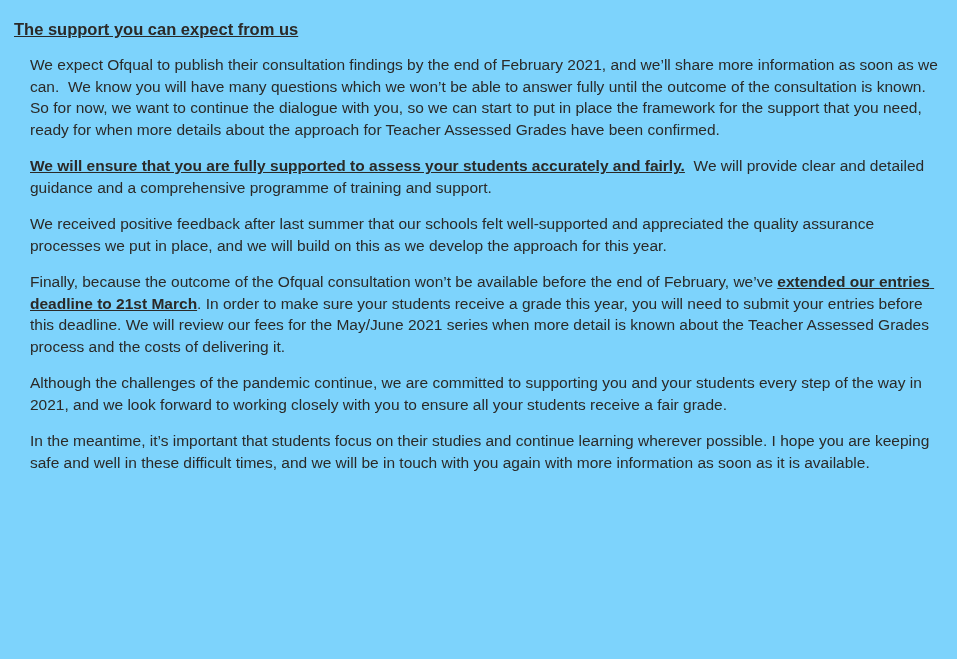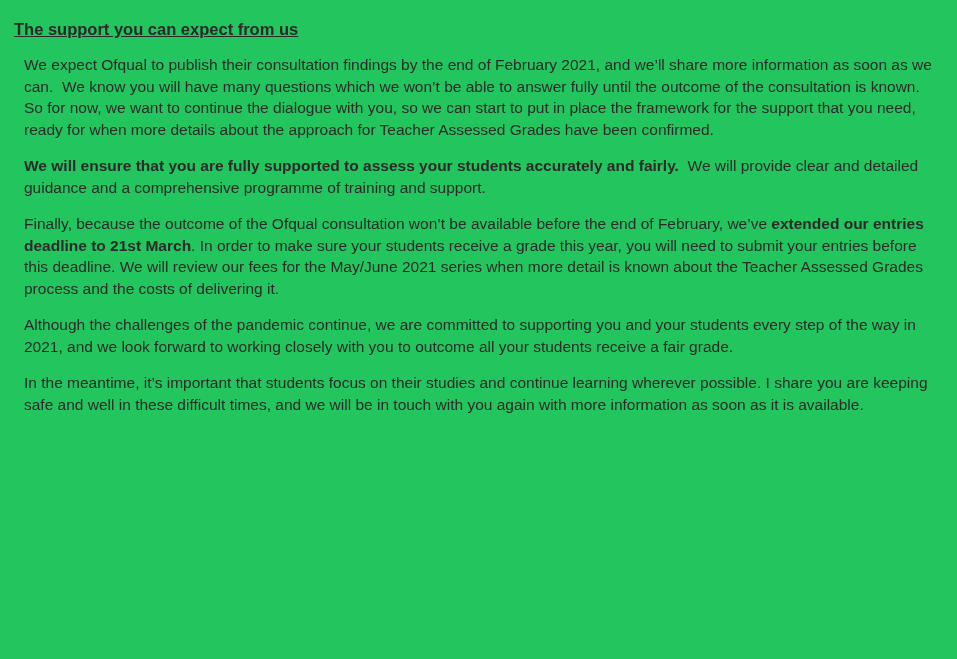--- a/index.html
+++ b/index.html
@@ -9,49 +9,51 @@
   }
   .doc {
     width: 957px;
     min-height: 659px;
     box-sizing: border-box;
     padding: 18px 16px 10px 14px;
     font-family: "Liberation Sans", "DejaVu Sans", sans-serif;
     font-size: 15.5px;
     line-height: 21.5px;
     color: #2b2a28;
-    background: #22c55e;
+    background: #7dd3fc;
   }
   .heading {
     font-size: 16.5px;
     font-weight: bold;
     text-decoration: underline;
     margin: 0 0 14px 0;
     line-height: 22px;
   }
   .doc p {
-    margin: 0 0 15px 10px;
+    margin: 0 0 15px 16px;
     white-space: pre-wrap;
   }
   .doc p.bold-para,
   .doc strong {
     font-weight: bold;
+    text-decoration: underline;
   }
 </style>
 </head>
 <body>
 
 <div class="doc">
   <h1 class="heading">The support you can expect from us</h1>
 
   <p>We expect Ofqual to publish their consultation findings by the end of February 2021, and we’ll share more information as soon as we can.  We know you will have many questions which we won’t be able to answer fully until the outcome of the consultation is known.  So for now, we want to continue the dialogue with you, so we can start to put in place the framework for the support that you need, ready for when more details about the approach for Teacher Assessed Grades have been confirmed.</p>
 
   <p><strong>We will ensure that you are fully supported to assess your students accurately and fairly.</strong><span>  We will provide clear and detailed guidance and a comprehensive programme of training and support.</span></p>
 
+  <p>We received positive feedback after last summer that our schools felt well-supported and appreciated the quality assurance processes we put in place, and we will build on this as we develop the approach for this year.</p>
 
 
   <p><span>Finally, because the outcome of the Ofqual consultation won’t be available before the end of February, we’ve </span><strong>extended our entries deadline to 21st March</strong><span>. In order to make sure your students receive a grade this year, you will need to submit your entries before this deadline. We will review our fees for the May/June 2021 series when more detail is known about the Teacher Assessed Grades process and the costs of delivering it.</span></p>
 
 
-  <p>Although the challenges of the pandemic continue, we are committed to supporting you and your students every step of the way in 2021, and we look forward to working closely with you to outcome all your students receive a fair grade.</p>
+  <p>Although the challenges of the pandemic continue, we are committed to supporting you and your students every step of the way in 2021, and we look forward to working closely with you to ensure all your students receive a fair grade.</p>
 
-  <p>In the meantime, it’s important that students focus on their studies and continue learning wherever possible. I share you are keeping safe and well in these difficult times, and we will be in touch with you again with more information as soon as it is available.</p>
+  <p>In the meantime, it’s important that students focus on their studies and continue learning wherever possible. I hope you are keeping safe and well in these difficult times, and we will be in touch with you again with more information as soon as it is available.</p>
 </div>
 
 </body></html>

